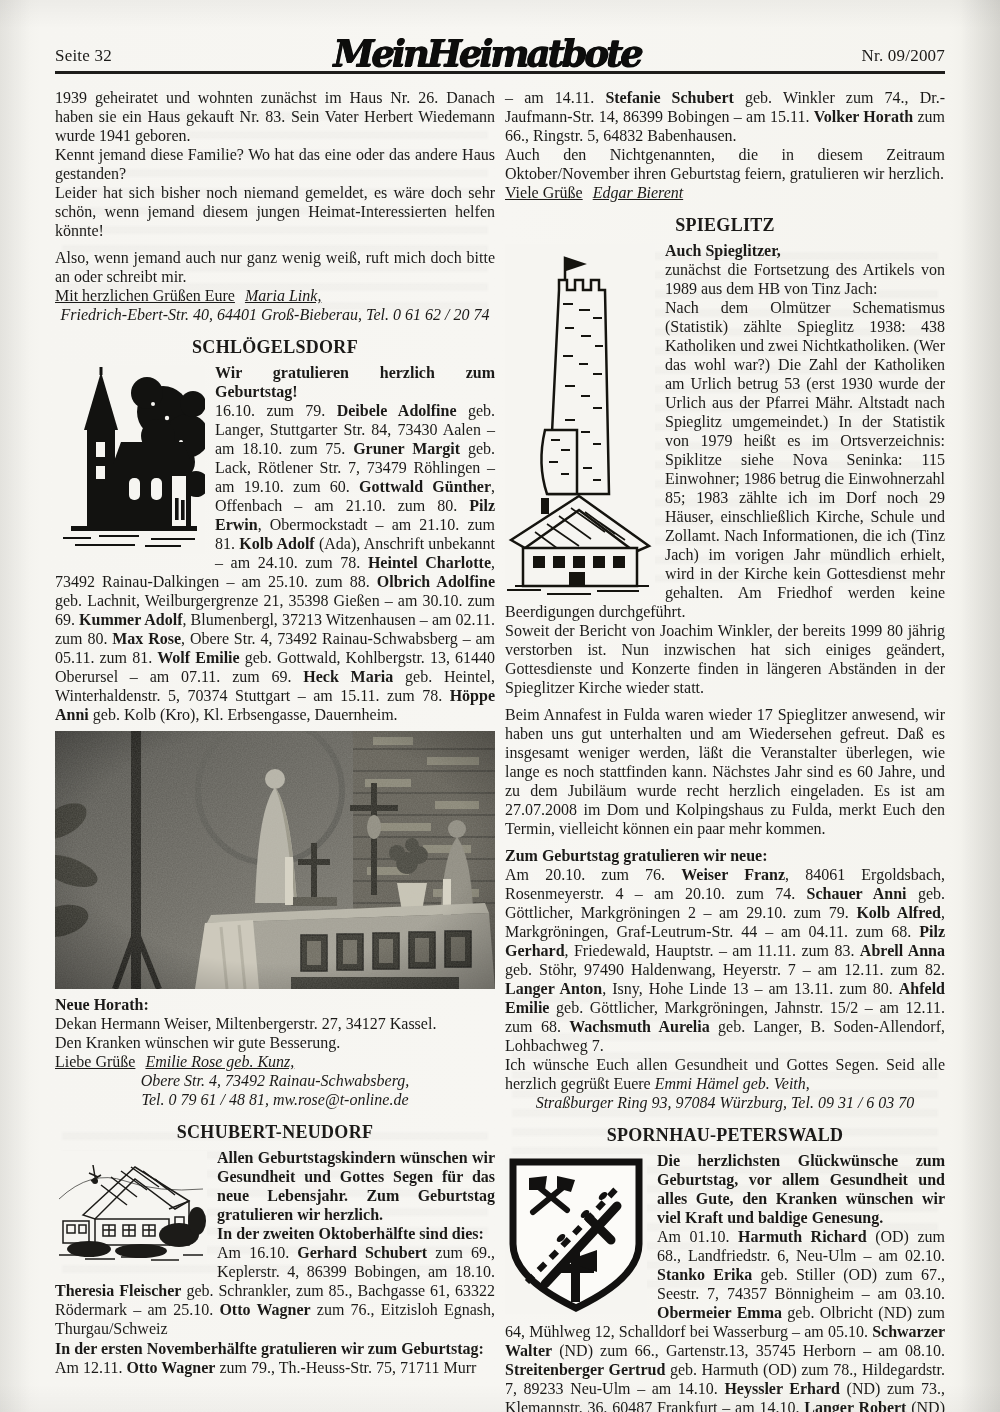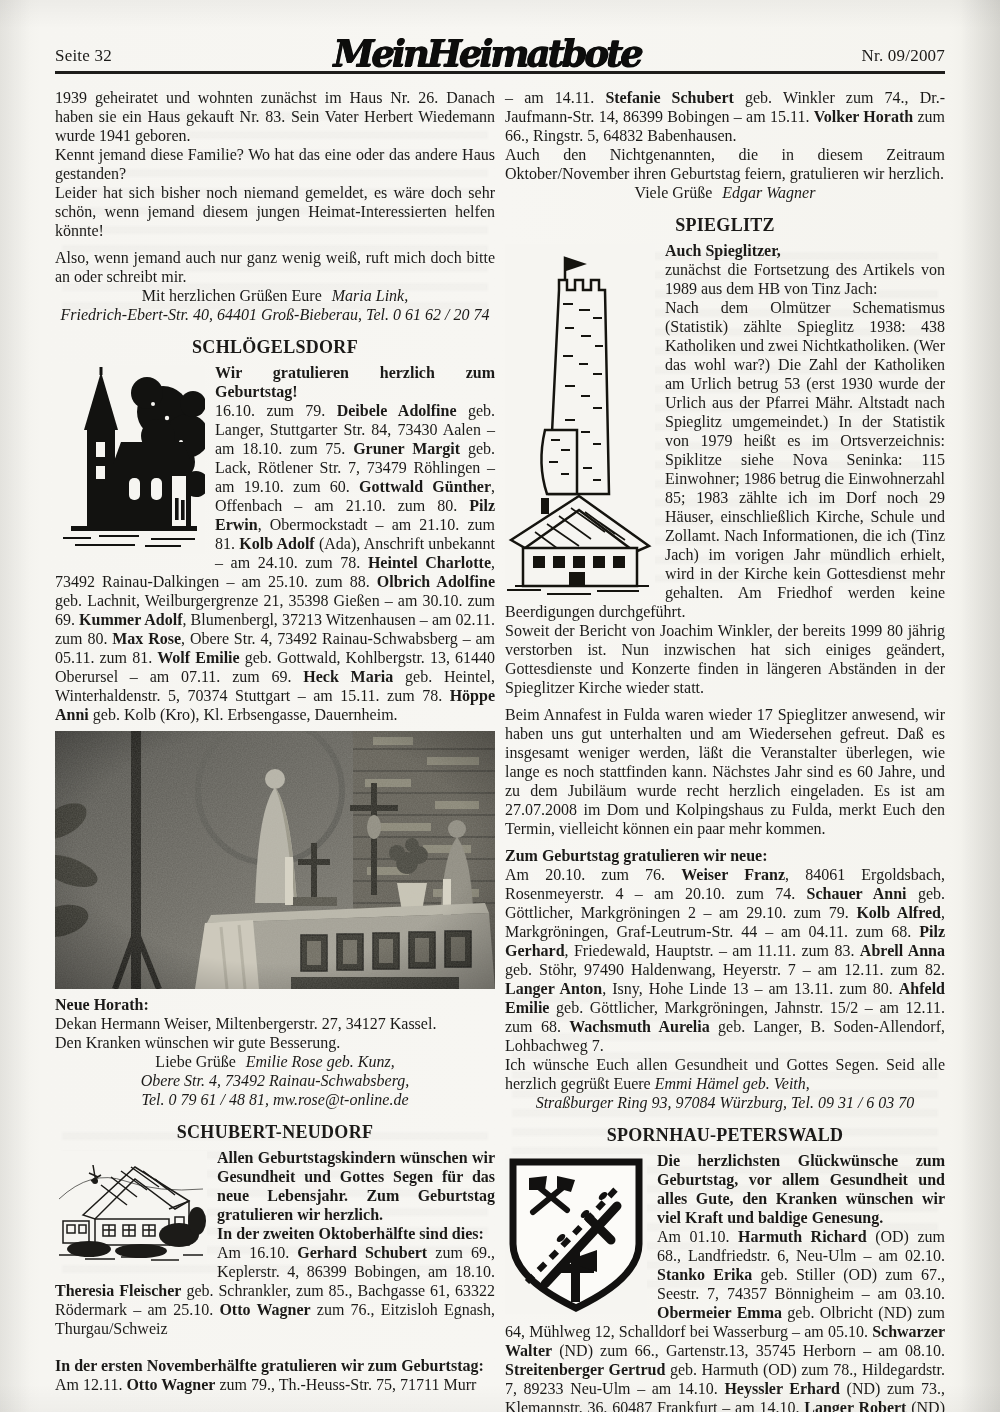--- a/index.html
+++ b/index.html
@@ -18,21 +18,21 @@
   .logo{font-family:"DejaVu Serif",serif;font-weight:bold;font-style:italic;
     font-size:37px;line-height:.9;letter-spacing:-3px;color:#0d0d0c;
     text-shadow:1px 0 0 #0d0d0c,0 .5px 0 #0d0d0c;transform:translateY(4px);}
   .cols{position:absolute;top:88px;left:55px;width:890px;display:flex;gap:10px;z-index:1;}
   .col{width:440px;font-size:16px;line-height:19px;text-align:justify;}
   .col p{margin:0;}
   .b{font-weight:bold;}
   .gap{height:8px;}
   .sec-head{text-align:center;font-weight:bold;font-size:18px;line-height:22px;
     margin:12px 0 5px;letter-spacing:.3px;}
-  .sign-row{display:flex;justify-content:center;}
+  .sign-row{display:flex;justify-content:flex-start;text-decoration:underline;}
   .sign-row .r{font-style:italic;white-space:nowrap;margin-left:10px;}
   .right-line{text-align:center;font-style:italic;}
   .float-img{float:left;margin:3px 10px 2px 0;}
   .clear{clear:both;}
   .photo{margin:7px 0 6px;width:440px;height:258px;}
   .photo svg{display:block;}
   .ghost{position:absolute;z-index:0;pointer-events:none;opacity:.55;
     background:repeating-linear-gradient(180deg,rgba(70,70,85,.055) 0 8px,transparent 8px 19px);
     filter:blur(1.3px);}
   i{font-style:italic;}
@@ -236,33 +236,33 @@
               <ellipse cx="34" cy="98" rx="22" ry="8"></ellipse>
                 <ellipse cx="86" cy="100" rx="26" ry="7"></ellipse>
             </g>
             <path d="M4,104 h20 M30,108 h30 M66,106 h24 M96,109 h28 M128,104 h20" stroke="#1c1b18" stroke-width="1.5"></path>
           </svg>
         </span>
         <p class="b">Allen Geburtstagskindern wünschen wir Gesundheit und Gottes Segen für das neue Lebensjahr. Zum Geburtstag gratulieren wir herzlich.</p>
         <p class="b">In der zweiten Oktoberhälfte sind dies:</p>
         <p><span>Am 16.10. </span><b>Gerhard Schubert</b><span> zum 69., Keplerstr. 4, 86399 Bobingen, am 18.10. </span><b>Theresia Fleischer</b><span> geb. Schrankler, zum 85., Bachgasse 61, 63322 Rödermark – am 25.10. </span><b>Otto Wagner</b><span> zum 76., Eitzisloh Egnash, Thurgau/Schweiz</span></p>
         <div class="clear"></div>
-        <p class="b" style="margin-top:18px">In der ersten Novemberhälfte gratulieren wir zum Geburtstag:</p>
+        <p class="b" style="margin-top:1px">In der ersten Novemberhälfte gratulieren wir zum Geburtstag:</p>
         <p><span>Am 12.11. </span><b>Otto Wagner</b><span> zum 79., Th.-Heuss-Str. 75, 71711 Murr</span></p>
       </section>
     </div>
 
     <div class="col">
 
       <section>
         <p><span>– am 14.11. </span><b>Stefanie Schubert</b><span> geb. Winkler zum 74., Dr.-Jaufmann-Str. 14, 86399 Bobingen – am 15.11. </span><b>Volker Horath</b><span> zum 66., Ringstr. 5, 64832 Babenhausen.</span></p>
         <p>Auch den Nichtgenannten, die in diesem Zeitraum Oktober/November ihren Geburtstag feiern, gratulieren wir herzlich.</p>
         <div class="sign-row">
           <span>Viele Grüße</span>
-          <span class="r">Edgar Wagner</span>
+          <span class="r">Edgar Bierent</span>
         </div>
       </section>
 
       <section>
         <h2 class="sec-head">SPIEGLITZ</h2>
         <span class="float-img">
           <svg width="150" height="352" viewBox="0 0 150 352" xmlns="http://www.w3.org/2000/svg">
             <rect width="150" height="352" fill="#f6f5f1"></rect>
             <g stroke="#15140f" fill="#f6f5f1">
               <path stroke-width="2.5" d="M54,46 v-10 h8 v10 h8 v-10 h8 v10 h8 v-10 h8 v10 h6 L104,250 H44 Z"></path>

